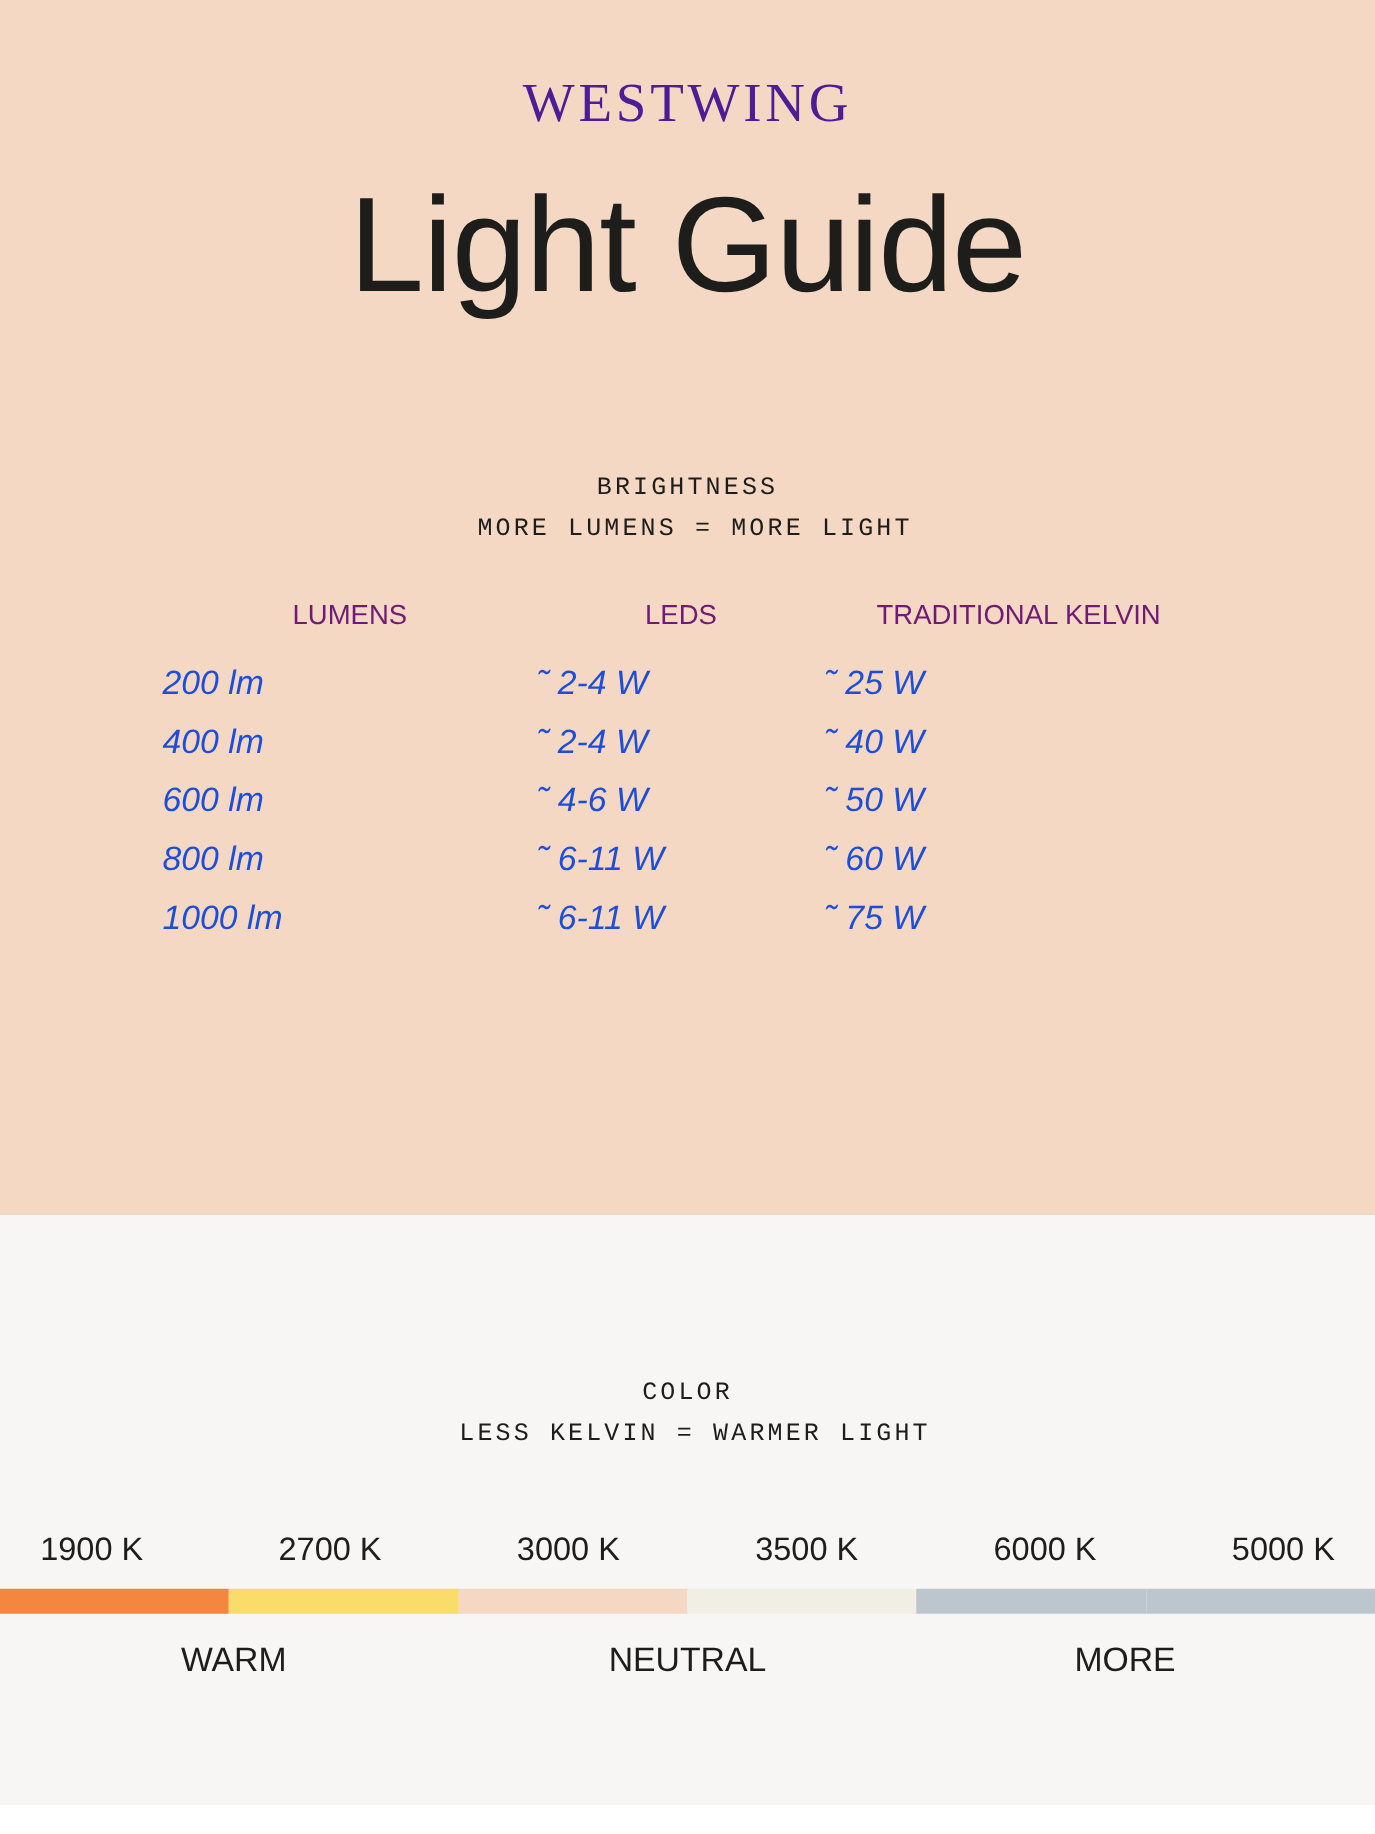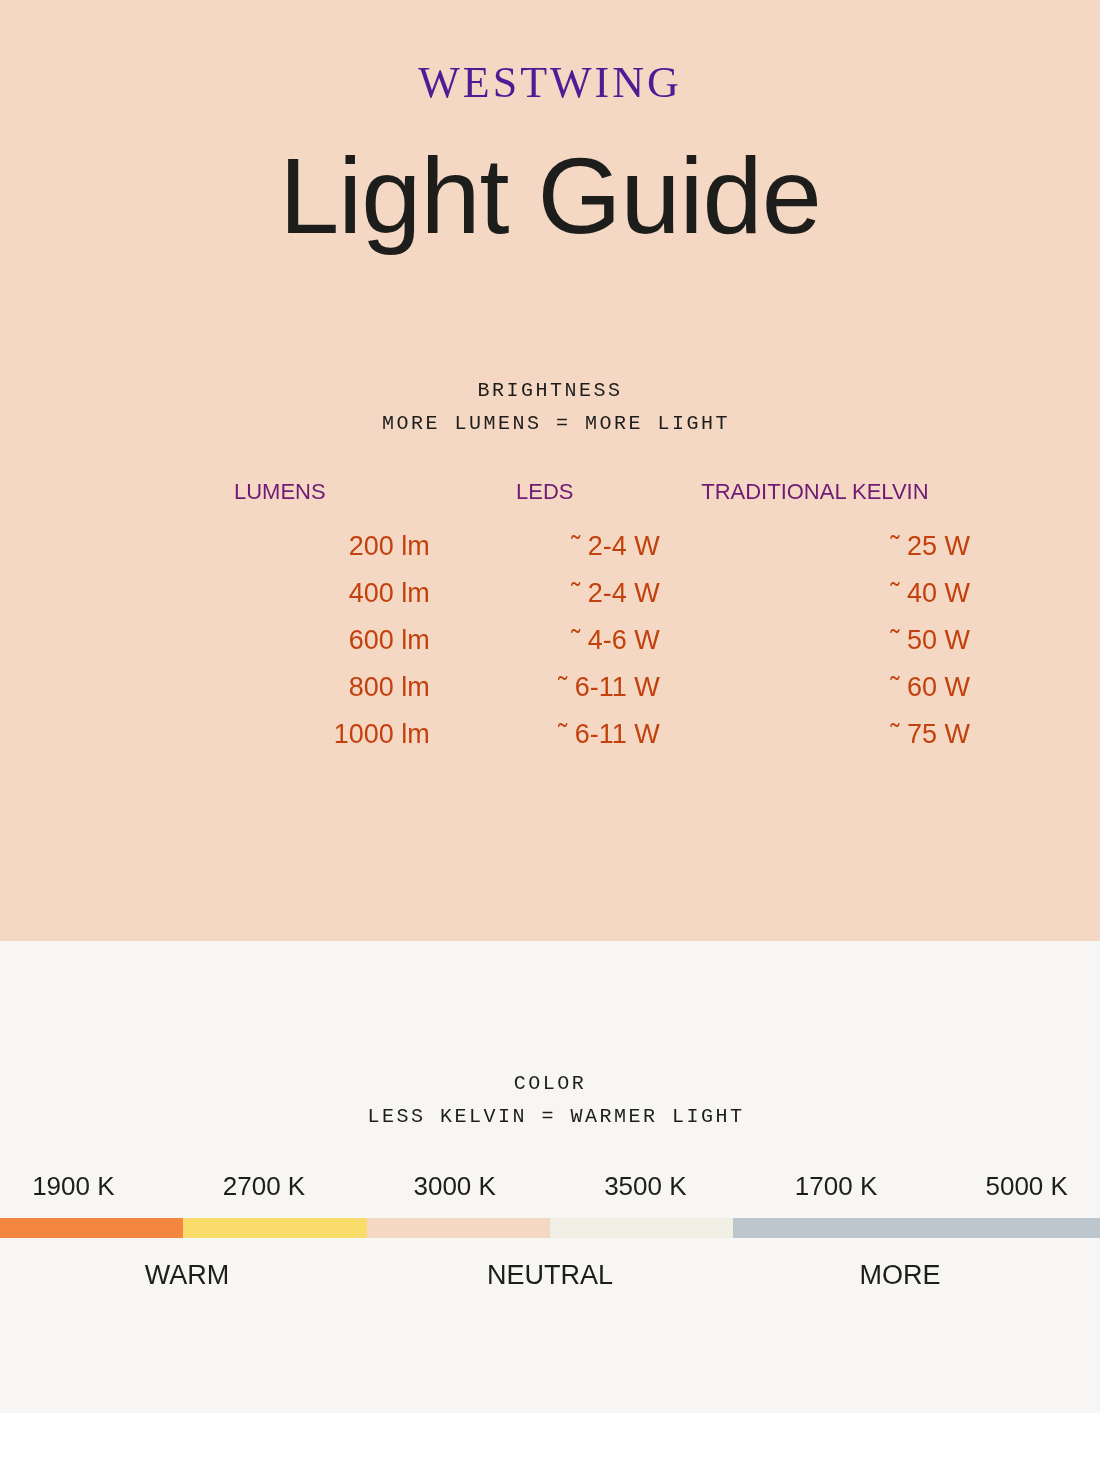--- a/index.html
+++ b/index.html
@@ -74,46 +74,47 @@
   .lumens-table th {
     font-size: 22px;
     font-weight: 400;
     color: #701a75;
     padding-bottom: 18px;
     text-align: center;
   }
   .lumens-table td {
     font-size: 27px;
     font-weight: 400;
-    color: #c2410c;
-    text-align: right;
+    color: #1d4ed8;
+    text-align: left;
     padding: 8px 0;
+    font-style: italic;
   }
   .col-lumens { width: 300px; }
   .col-leds { width: 230px; }
   .col-trad { width: 310px; }
 
   
   .bottom-section {
     position: absolute;
     left: 0;
-    top: 941px;
+    top: 972px;
     width: 1100px;
     height: 472px;
     background: #f7f6f4;
   }
 
   .color-block {
     padding-top: 126px;
   }
 
   .kelvin-labels {
     display: flex;
     width: 1100px;
-    margin-top: 38px;
+    margin-top: 60px;
     gap: 44px;
   }
   .kelvin-labels .k {
     flex: 1 1 0;
     text-align: center;
     font-size: 26px;
     color: #1d1d1b;
     padding-bottom: 16px;
   }
 
@@ -205,21 +206,21 @@
         <span class="l1">COLOR</span>
         <span class="l2">LESS KELVIN = WARMER LIGHT</span>
       </div>
     </div>
 
     <div class="kelvin-labels">
       <div class="k">1900 K</div>
       <div class="k">2700 K</div>
       <div class="k">3000 K</div>
       <div class="k">3500 K</div>
-      <div class="k">1700 K</div>
+      <div class="k">6000 K</div>
       <div class="k">5000 K</div>
     </div>
 
     <div class="kelvin-bar">
       <div class="seg" style="background: rgb(245, 134, 63);"></div>
       <div class="seg" style="background: rgb(249, 220, 106);"></div>
       <div class="seg" style="background: rgb(244, 216, 196);"></div>
       <div class="seg" style="background: rgb(241, 238, 228);"></div>
       <div class="seg" style="background: rgb(188, 198, 204);"></div>
       <div class="seg" style="background: rgb(188, 198, 204);"></div>

